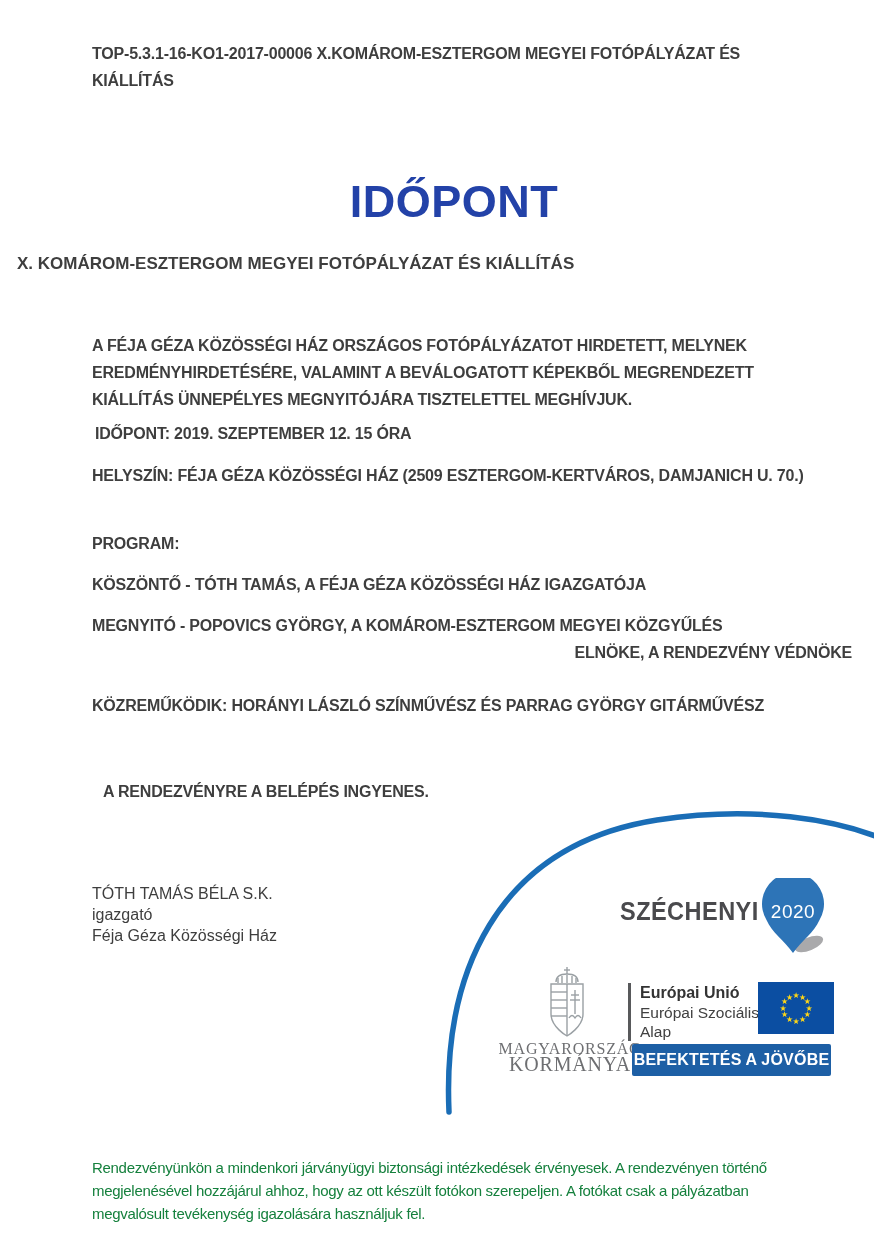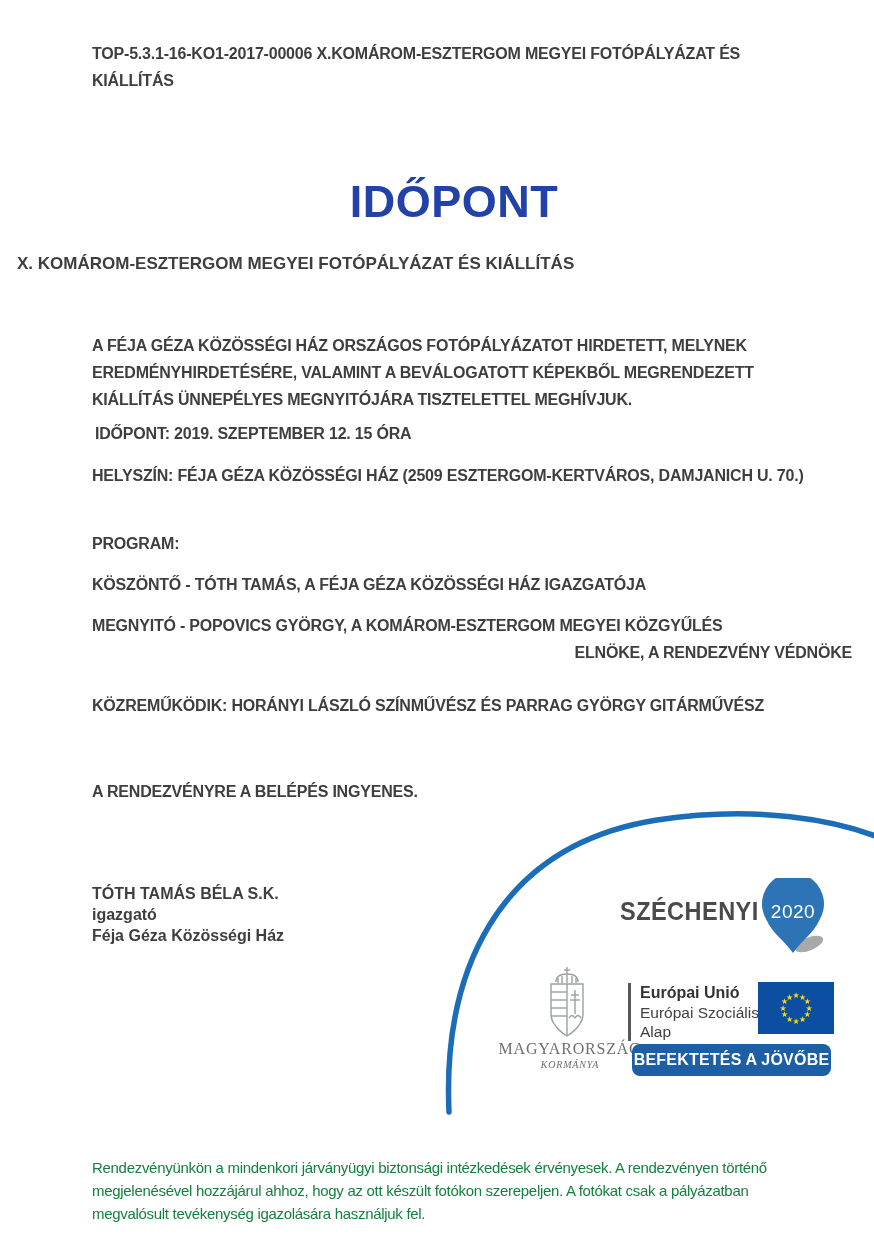--- a/index.html
+++ b/index.html
@@ -38,22 +38,22 @@
     color:#3e3e3e;
   }
   .p-intro{left:75px;top:332px;width:740px;}
   .p-idopont{left:78px;top:420px;width:740px;}
   .p-helyszin{left:75px;top:462px;width:740px;}
   .p-program{left:75px;top:530px;width:740px;}
   .p-koszonto{left:75px;top:571px;width:740px;}
   .p-megnyito{left:75px;top:612px;width:760px;}
   .p-megnyito .line2{padding-left:62px;text-align:right;}
   .p-kozremukodik{left:75px;top:692px;width:780px;}
-  .p-belepes{left:75px;top:778px;width:740px;}
-  .signature{left:75px;top:883px;width:400px;font-weight:bold;font-size:16px;line-height:21px;}
+  .p-belepes{left:86px;top:778px;width:740px;}
+  .signature{left:75px;top:883px;width:400px;font-weight:normal;font-size:16px;line-height:21px;}
   .footer-note{
     left:75px;top:1156px;width:732px;
     font-size:15px;line-height:23px;
     font-weight:normal;color:#15803d;
     letter-spacing:-0.3px;
   }
   
   .arc-svg{left:418px;top:798px;width:456px;height:322px;}
   .szechenyi-text{
     left:603px;top:897px;
@@ -64,28 +64,28 @@
   }
   .pin-svg{left:743px;top:878px;width:66px;height:76px;}
   .coa-svg{left:531px;top:966px;width:38px;height:72px;}
   .gov-label{
     left:478px;top:1040px;width:150px;
     text-align:center;
     font-family:"Liberation Serif", serif;
     color:#6e6f72;letter-spacing:0.8px;
   }
   .gov-label .l1{font-size:16px;line-height:17px;}
-  .gov-label .l2{font-size:10px;line-height:15px;font-style:italic;}
+  .gov-label .l2{font-size:20px;line-height:15px;}
   .eu-bar{left:611px;top:983px;width:3px;height:58px;background:#58595b;}
   .eu-text{left:623px;top:983px;width:140px;font-size:15.5px;line-height:19.5px;color:#414141;}
   .eu-text .bold{font-weight:bold;font-size:16px;color:#333333;}
   .eu-flag-svg{left:741px;top:982px;width:76px;height:52px;}
   .banner{
     left:615px;top:1044px;width:199px;height:32px;
-    background:#1d5fa5;border-radius:8px;
+    background:#1d5fa5;border-radius:2px;
     color:#ffffff;font-weight:bold;font-size:16px;
     line-height:32px;text-align:center;letter-spacing:0.2px;
     white-space:nowrap;
   }
 </style>
 </head>
 <body>
 
 <div class="page">
 

